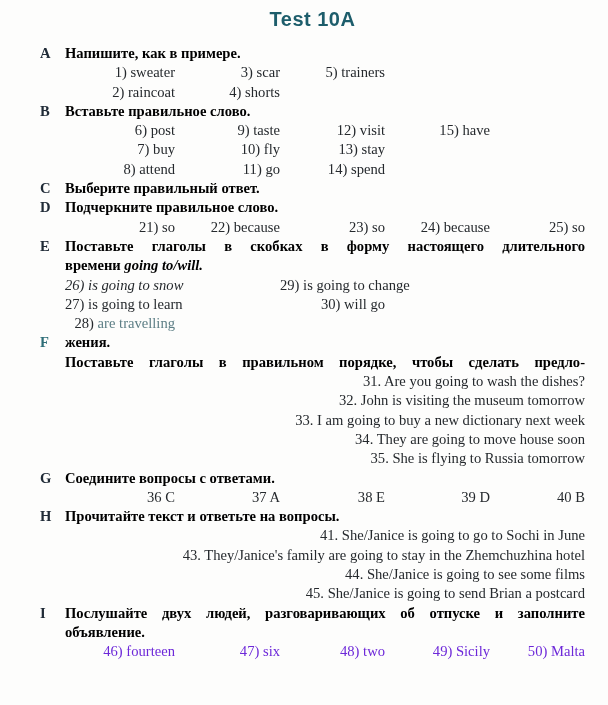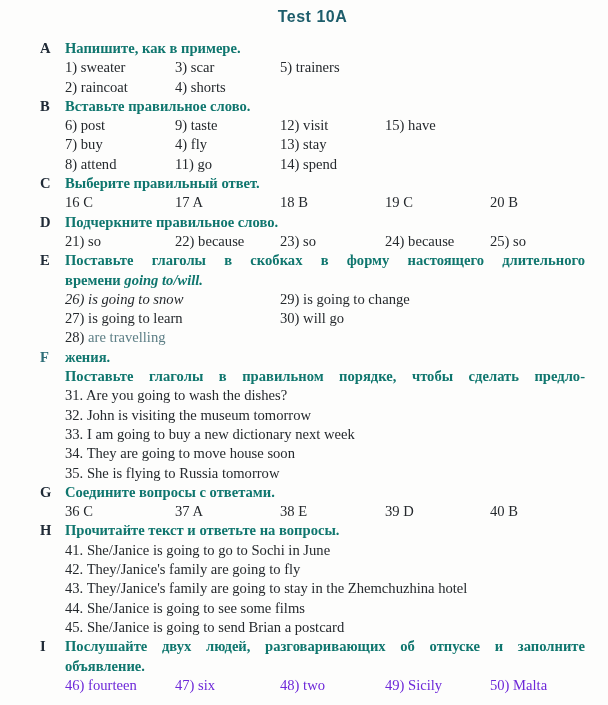--- a/index.html
+++ b/index.html
@@ -6,36 +6,36 @@
   body{
     width:608px;height:705px;overflow:hidden;
     background:#fdfdfc;
     font-family:"Liberation Serif",serif;
     font-size:14.6px;color:#25292d;
   }
   .page{padding:5px 23px 0 40px;}
   .title{
     text-align:center;
     font-family:"Liberation Sans",sans-serif;
-    font-weight:bold;font-size:16px;
+    font-weight:bold;font-size:20px;
     color:#1d5d6b;letter-spacing:.5px;
     margin:3px 0 13px 0;
   }
   .section{position:relative;padding-left:25px;}
   .letter{
     position:absolute;left:0;top:0;
     font-weight:bold;color:#202b37;line-height:19.3px;
   }
   .letter.teal-letter{color:#2e6e78;}
   .hline{
-    font-weight:bold;color:#0f766e;line-height:19.3px;
+    font-weight:bold;color:#000000;line-height:19.3px;
   }
   .hline.justify{text-align:justify;text-align-last:justify;}
   .hline .ital{font-style:italic;}
-  .rows{margin:0;}
+  .rows{margin:0;text-align:right;}
   .row{
     display:grid;
     grid-template-columns:110px 105px 105px 105px 1fr;
     line-height:19.3px;
   }
   .cell{white-space:nowrap;overflow:visible;}
   .cell.wide{grid-column:1 / -1;}
   .row.teal-row .cell, .seg.teal{color:#6d28d9;}
   .seg.faded{color:#5c7e85;}
 </style>
@@ -69,43 +69,34 @@
         </div>
         <div class="rows">
           <div class="row">
             <span class="cell" style="grid-column: 1;">6) post</span>
             <span class="cell" style="grid-column: 2;">9) taste</span>
             <span class="cell" style="grid-column: 3;">12) visit</span>
             <span class="cell" style="grid-column: 4;">15) have</span>
           </div>
           <div class="row">
             <span class="cell" style="grid-column: 1;">7) buy</span>
-            <span class="cell" style="grid-column: 2;">4) fly</span>
+            <span class="cell" style="grid-column: 2;">10) fly</span>
             <span class="cell" style="grid-column: 3;">13) stay</span>
           </div>
           <div class="row">
             <span class="cell" style="grid-column: 1;">8) attend</span>
             <span class="cell" style="grid-column: 2;">11) go</span>
             <span class="cell" style="grid-column: 3;">14) spend</span>
           </div>
         </div>
       </div>
       <div class="section">
         <span class="letter">C</span>
         <div class="header">
           <div class="hline"><span class="seg">Выберите правильный ответ.</span></div>
-        </div>
-        <div class="rows">
-          <div class="row">
-            <span class="cell" style="grid-column: 1;">16 C</span>
-            <span class="cell" style="grid-column: 2;">17 A</span>
-            <span class="cell" style="grid-column: 3;">18 B</span>
-            <span class="cell" style="grid-column: 4;">19 C</span>
-            <span class="cell" style="grid-column: 5;">20 B</span>
-          </div>
         </div>
       </div>
       <div class="section">
         <span class="letter">D</span>
         <div class="header">
           <div class="hline"><span class="seg">Подчеркните правильное слово.</span></div>
         </div>
         <div class="rows">
           <div class="row">
             <span class="cell" style="grid-column: 1;">21) so</span>
@@ -176,23 +167,20 @@
         </div>
       </div>
       <div class="section">
         <span class="letter">H</span>
         <div class="header">
           <div class="hline"><span class="seg">Прочитайте текст и ответьте на вопросы.</span></div>
         </div>
         <div class="rows">
           <div class="row">
             <span class="cell wide">41. She/Janice is going to go to Sochi in June</span>
-          </div>
-          <div class="row">
-            <span class="cell wide">42. They/Janice's family are going to fly</span>
           </div>
           <div class="row">
             <span class="cell wide">43. They/Janice's family are going to stay in the Zhemchuzhina hotel</span>
           </div>
           <div class="row">
             <span class="cell wide">44. She/Janice is going to see some films</span>
           </div>
           <div class="row">
             <span class="cell wide">45. She/Janice is going to send Brian a postcard</span>
           </div>

